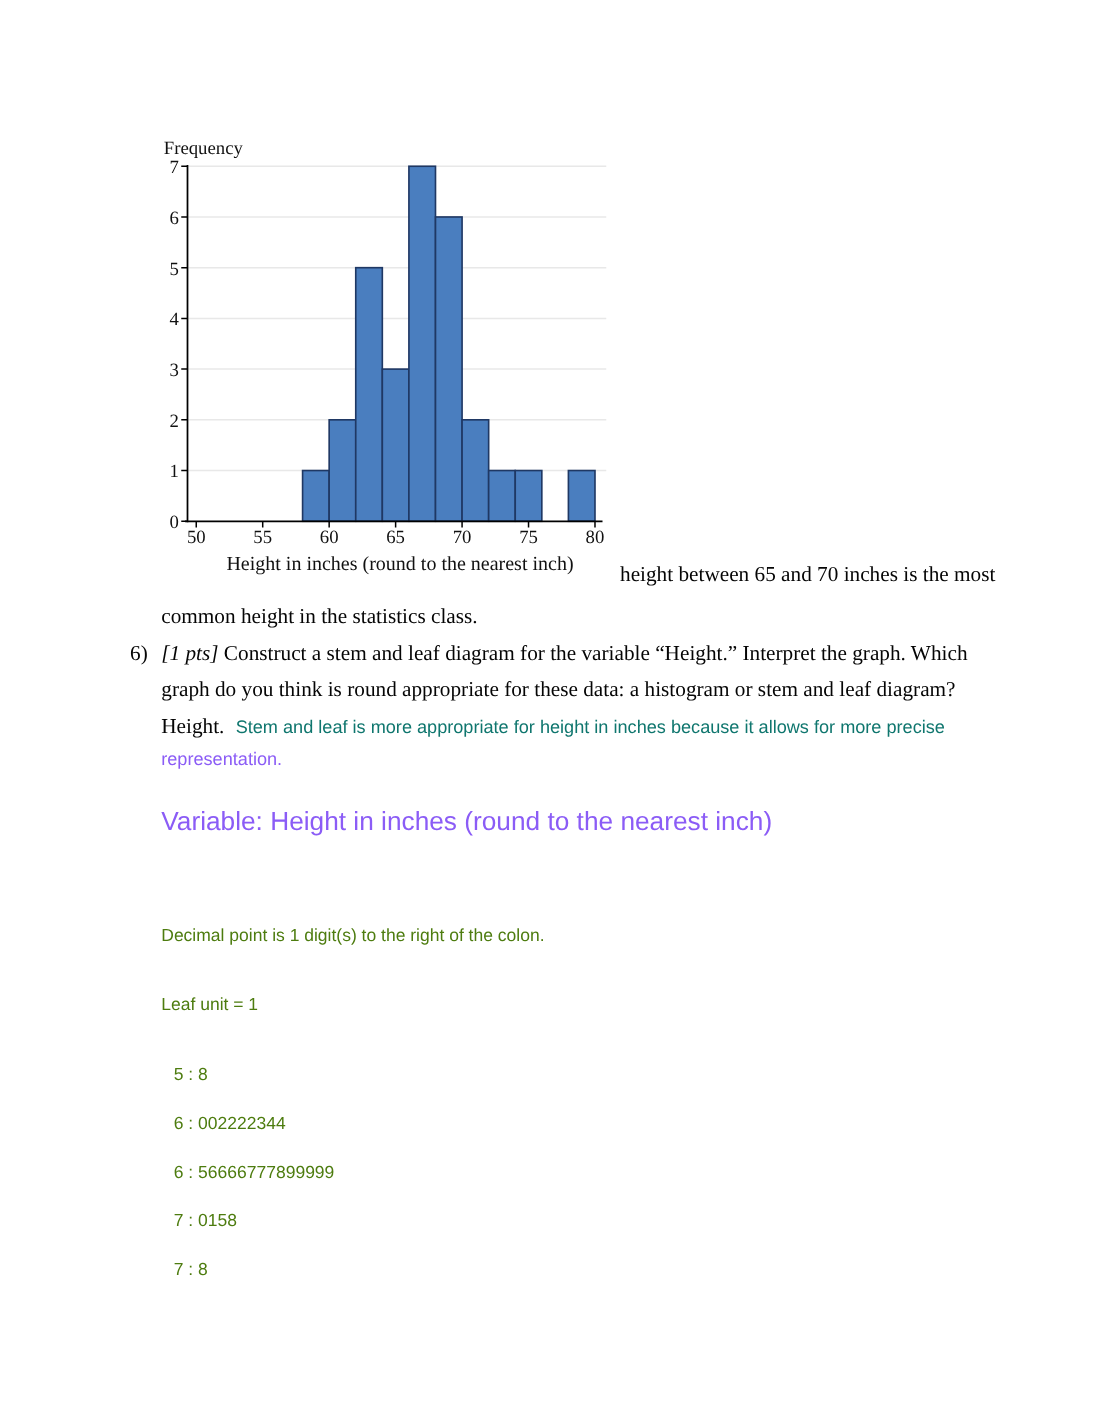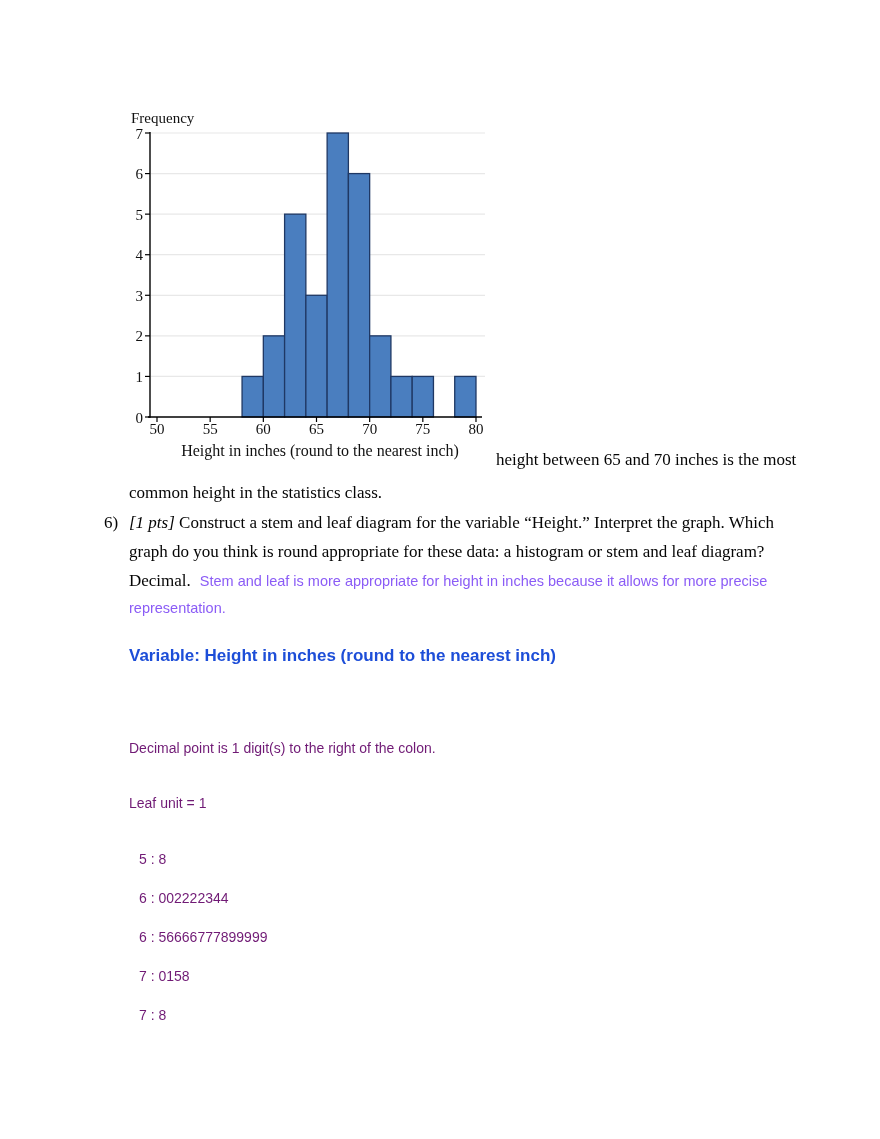--- a/index.html
+++ b/index.html
@@ -11,25 +11,25 @@
   .serif{font-family:"Liberation Serif","DejaVu Serif",serif;font-size:17px;color:#050505;}
   .sans{font-family:"Liberation Sans","DejaVu Sans",sans-serif;}
   .caption-overflow{left:496px;top:450px;}
   .caption-line2{left:129px;top:483px;}
   .q-number{left:104px;top:513px;}
   .q-line1{left:129px;top:513px;}
   .q-line2{left:129px;top:542px;}
   .q-line3{left:129px;top:571px;}
   .q-line4{left:129px;top:600px;font-size:14.5px;color:#8b5cf6;}
   .q-pts{font-style:italic;}
-  .q-answer{font-family:"Liberation Sans","DejaVu Sans",sans-serif;font-size:14.5px;color:#8b5cf6;margin-left:9px;}
-  .sl-heading{left:129px;top:646px;font-size:17px;font-weight:bold;color:#1d4ed8;}
+  .q-answer{font-family:"Liberation Sans","DejaVu Sans",sans-serif;font-size:14.5px;color:#0f766e;margin-left:9px;}
+  .sl-heading{left:129px;top:646px;font-size:21px;font-weight:normal;color:#8b5cf6;}
   .sl-note1{left:129px;top:740px;}
   .sl-note2{left:129px;top:755px;margin-top:40px;}
-  .sl-note,.sl-note1,.sl-note2,.sl-row{font-family:"Liberation Sans","DejaVu Sans",sans-serif;font-size:14px;color:#701a75;}
+  .sl-note,.sl-note1,.sl-note2,.sl-row{font-family:"Liberation Sans","DejaVu Sans",sans-serif;font-size:14px;color:#4d7c0f;}
   .sl-row{position:absolute;left:139px;white-space:nowrap;margin-top:36px;}
   #chart{position:absolute;left:118px;top:104px;}
   #chart text{font-family:"Liberation Serif","DejaVu Serif",serif;fill:#111;}
 </style>
 </head>
 <body>
 
 <div class="page">
 
   <svg id="chart" width="372" height="358" viewBox="0 0 372 358">
@@ -89,21 +89,21 @@
   <div class="abs serif caption-overflow">height between 65 and 70 inches is the most</div>
 
   <div class="abs serif caption-line2">common height in the statistics class.</div>
 
   <div class="abs serif q-number">6)</div>
 
   <div class="abs serif q-line1"><span class="q-pts">[1 pts]</span> <span>Construct a stem and leaf diagram for the variable “Height.” Interpret the graph. Which</span></div>
 
   <div class="abs serif q-line2">graph do you think is round appropriate for these data: a histogram or stem and leaf diagram?</div>
 
-  <div class="abs serif q-line3"><span>Decimal.</span><span class="q-answer">Stem and leaf is more appropriate for height in inches because it allows for more precise</span></div>
+  <div class="abs serif q-line3"><span>Height.</span><span class="q-answer">Stem and leaf is more appropriate for height in inches because it allows for more precise</span></div>
 
   <div class="abs sans q-line4">representation.</div>
 
   <div class="abs sans sl-heading">Variable: Height in inches (round to the nearest inch)</div>
 
   <div class="abs sl-note1">Decimal point is 1 digit(s) to the right of the colon.</div>
 
   <div class="abs sl-note2">Leaf unit = 1</div>
 
   <div id="sl-rows">

